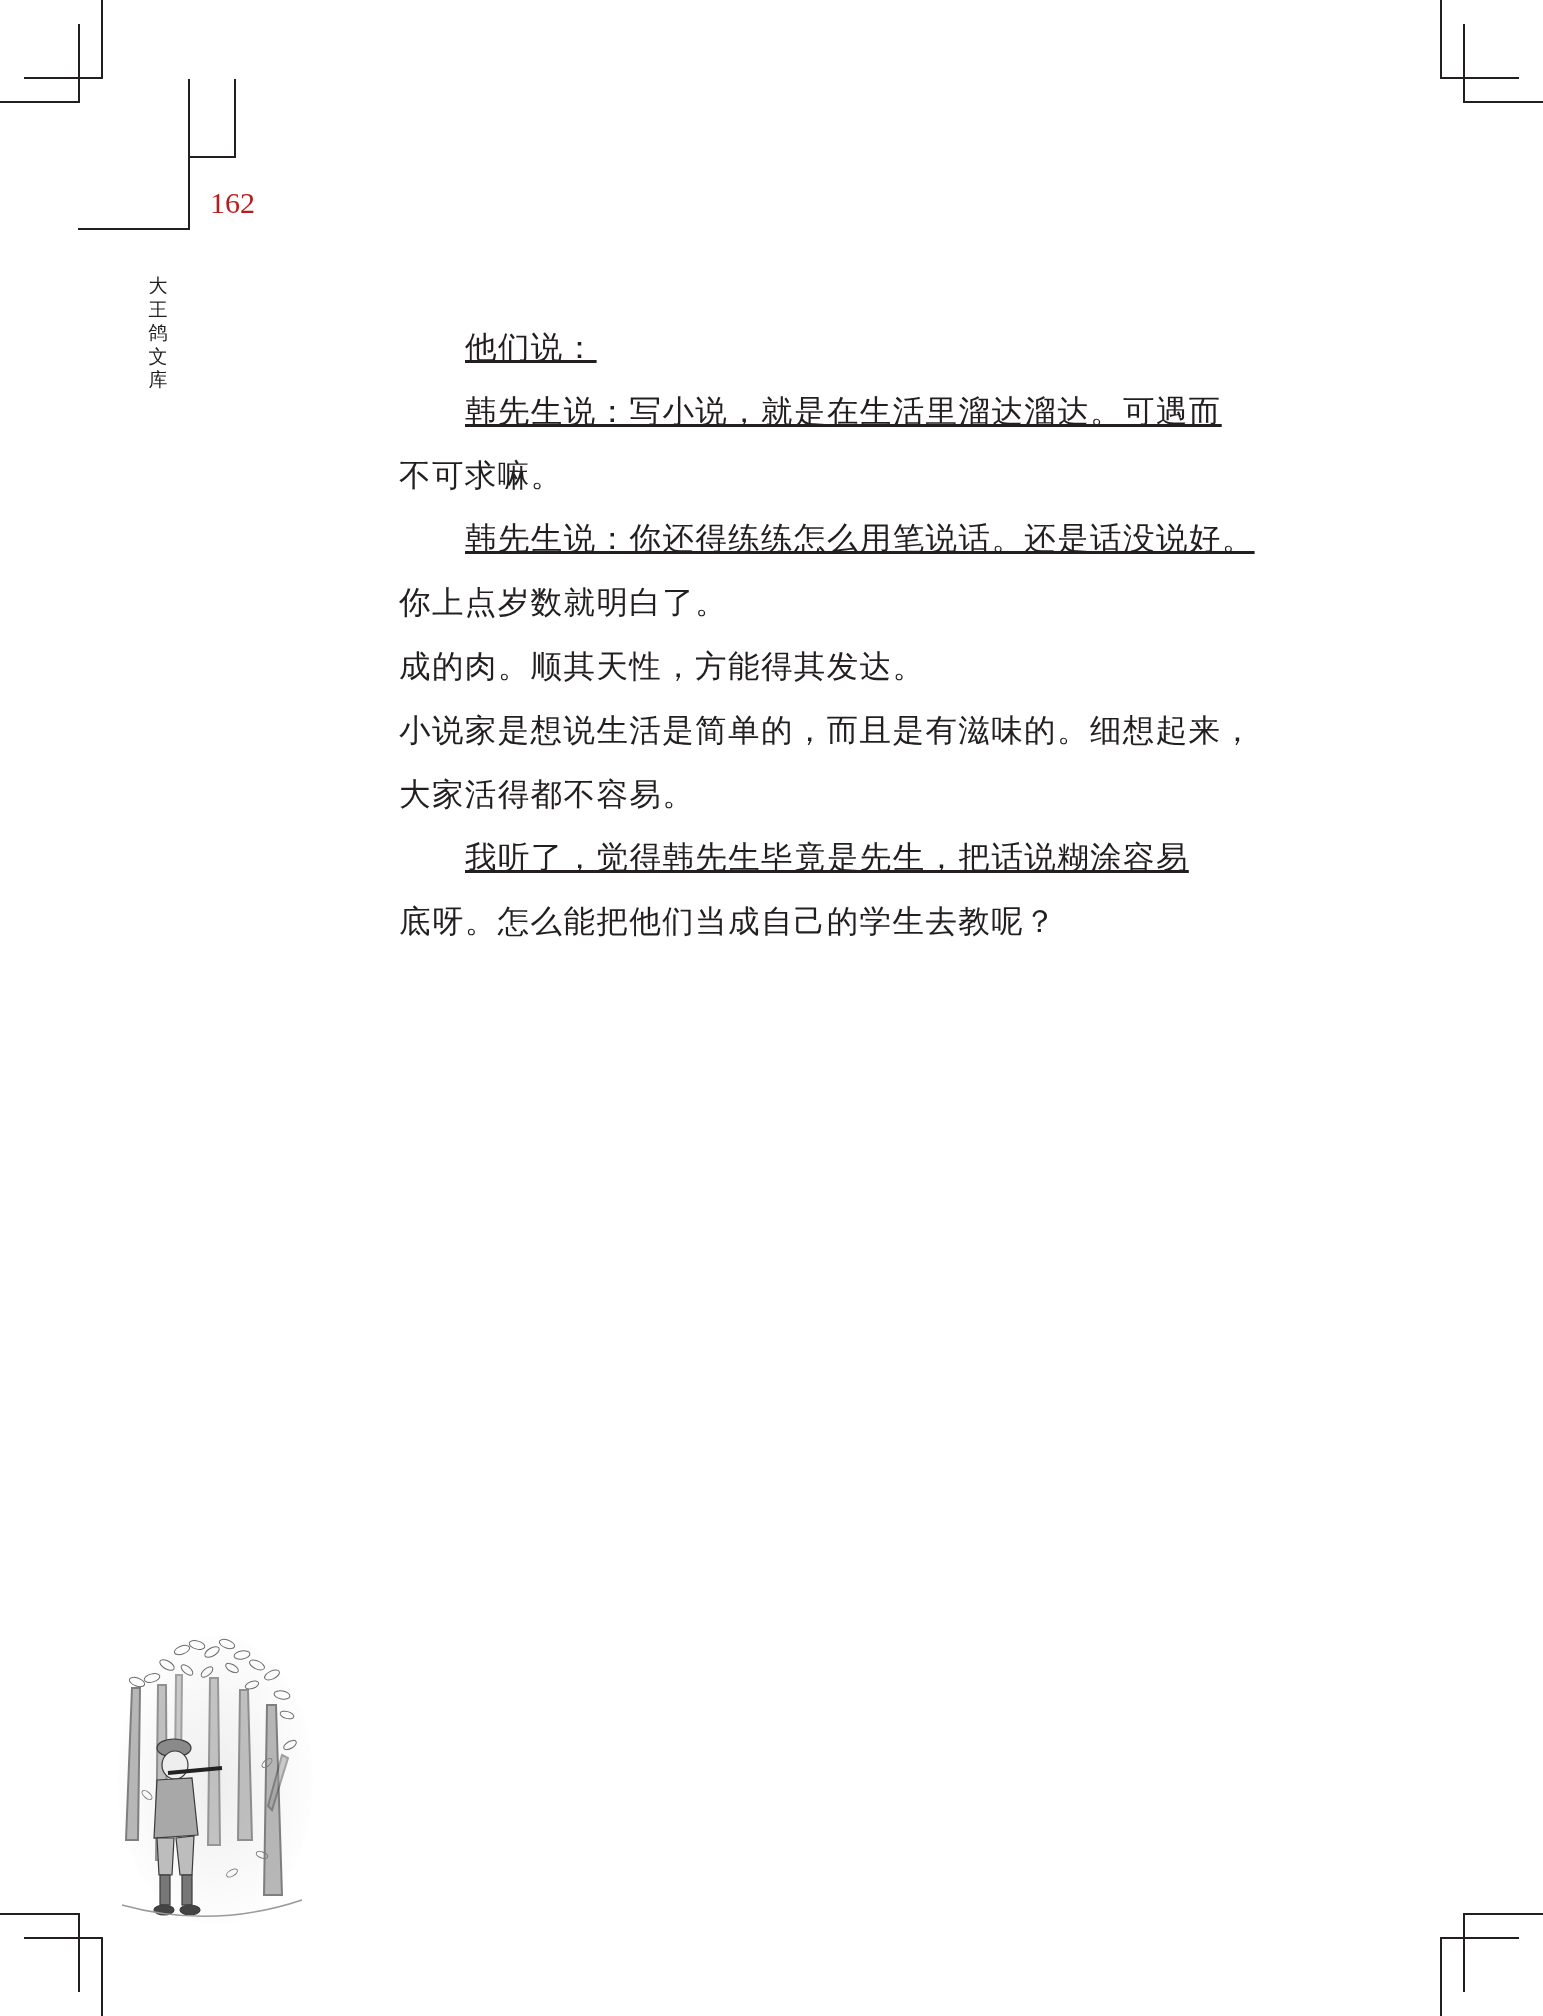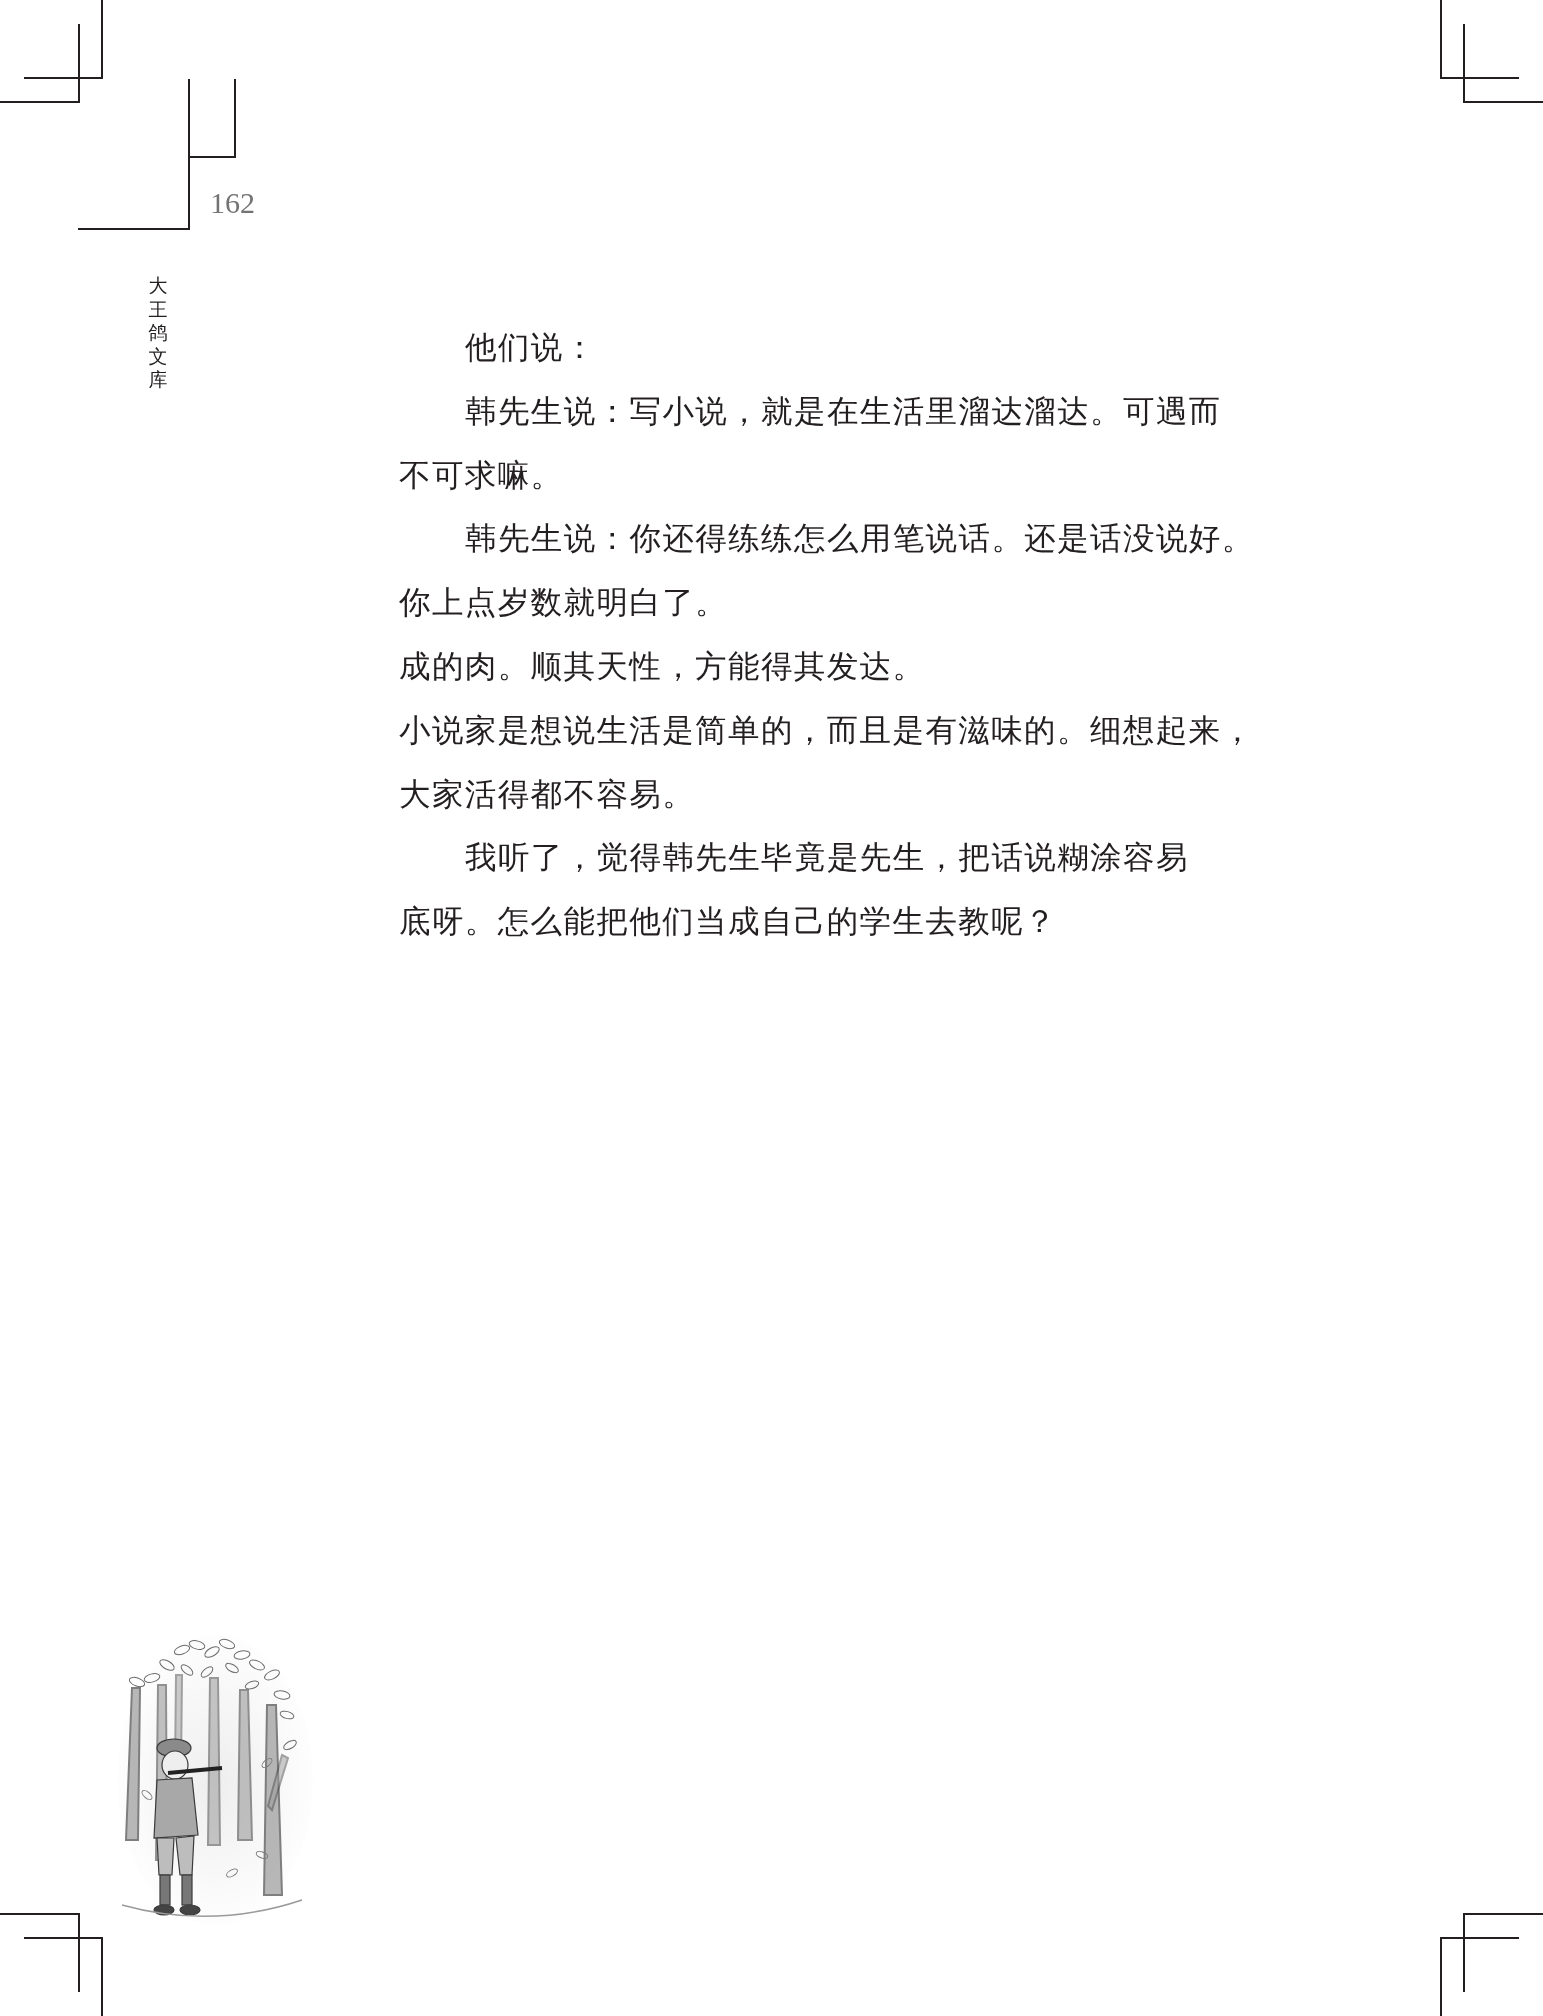--- a/index.html
+++ b/index.html
@@ -1,24 +1,24 @@
 <!DOCTYPE html>
 <html><head>
 <meta charset="utf-8">
 <style>
   html, body { margin:0; padding:0; background:#ffffff; }
   body { width:1543px; height:2016px; position:relative; overflow:hidden; font-family:"DejaVu Sans", sans-serif; color:#231f20; }
   .mark { position:absolute; background:#231f20; }
-  .page-number { position:absolute; left:210px; top:186px; font-family:"Liberation Serif","DejaVu Serif", serif; font-size:30px; color:#737373; letter-spacing:0px; }
+  .page-number { position:absolute; left:210px; top:186px; font-family:"Liberation Serif","DejaVu Serif", serif; font-size:30px; color:#b91c1c; letter-spacing:0px; }
   .series { position:absolute; left:146px; top:274px; width:24px; font-size:19px; line-height:23.5px; text-align:center; color:#231f20; }
   .series span { display:block; }
   .body-text { position:absolute; left:333px; top:316px; width:862px; }
   .para { font-size:31.5px; line-height:63.8px; margin:0; text-indent:66px; text-align:justify; text-align-last:left; letter-spacing:1.4px; white-space:normal; word-break:break-all; }
   .line { display:block; white-space:nowrap; }
-  .line.indent { padding-left:66px; }
+  .line.indent { padding-left:66px;text-decoration:underline; }
   .illustration { position:absolute; left:112px; top:1630px; width:206px; height:300px; }
 </style>
 </head>
 <body>
 
 <div class="mark" style="left:101px;top:0;width:2px;height:79px;"></div>
 <div class="mark" style="left:24px;top:77px;width:79px;height:2px;"></div>
 <div class="mark" style="left:78px;top:24px;width:2px;height:79px;"></div>
 <div class="mark" style="left:0;top:101px;width:80px;height:2px;"></div>
 

